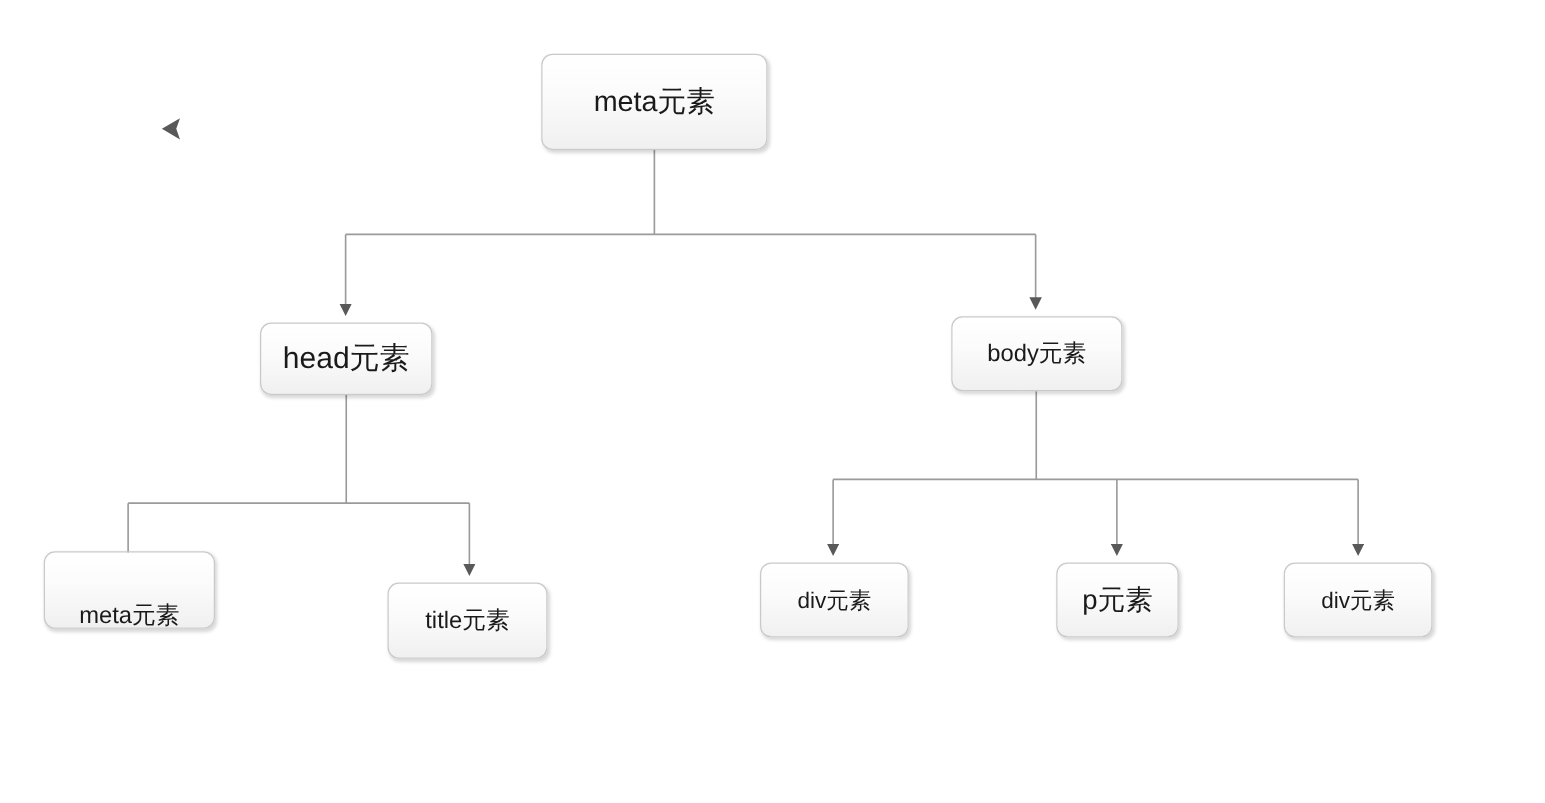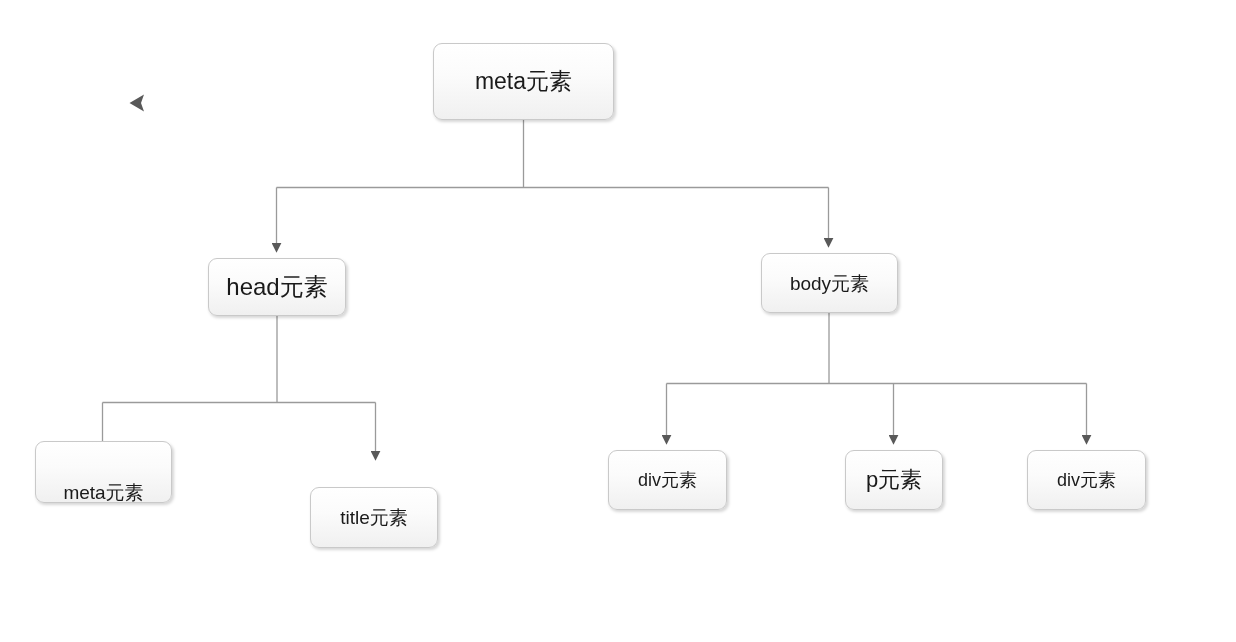--- a/index.html
+++ b/index.html
@@ -51,21 +51,21 @@
 
   #node-head { left: 208px; top: 258px; width: 138px; height: 58px; }
   #node-head .node-label { font-size: 24px; }
 
   #node-body { left: 761px; top: 253px; width: 137px; height: 60px; }
   #node-body .node-label { font-size: 19px; }
 
   #node-meta { left: 35px; top: 441px; width: 137px; height: 62px; align-items: flex-end; }
   #node-meta .node-label { font-size: 19px; }
 
-  #node-title { left: 310px; top: 466px; width: 128px; height: 61px; margin-top: 21px; }
+  #node-title { left: 310px; top: 466px; width: 128px; height: 61px; }
   #node-title .node-label { font-size: 19px; }
 
   #node-div1 { left: 608px; top: 450px; width: 119px; height: 60px; }
   #node-div1 .node-label { font-size: 18px; }
 
   #node-p { left: 845px; top: 450px; width: 98px; height: 60px; }
   #node-p .node-label { font-size: 22px; }
 
   #node-div2 { left: 1027px; top: 450px; width: 119px; height: 60px; }
   #node-div2 .node-label { font-size: 18px; }

